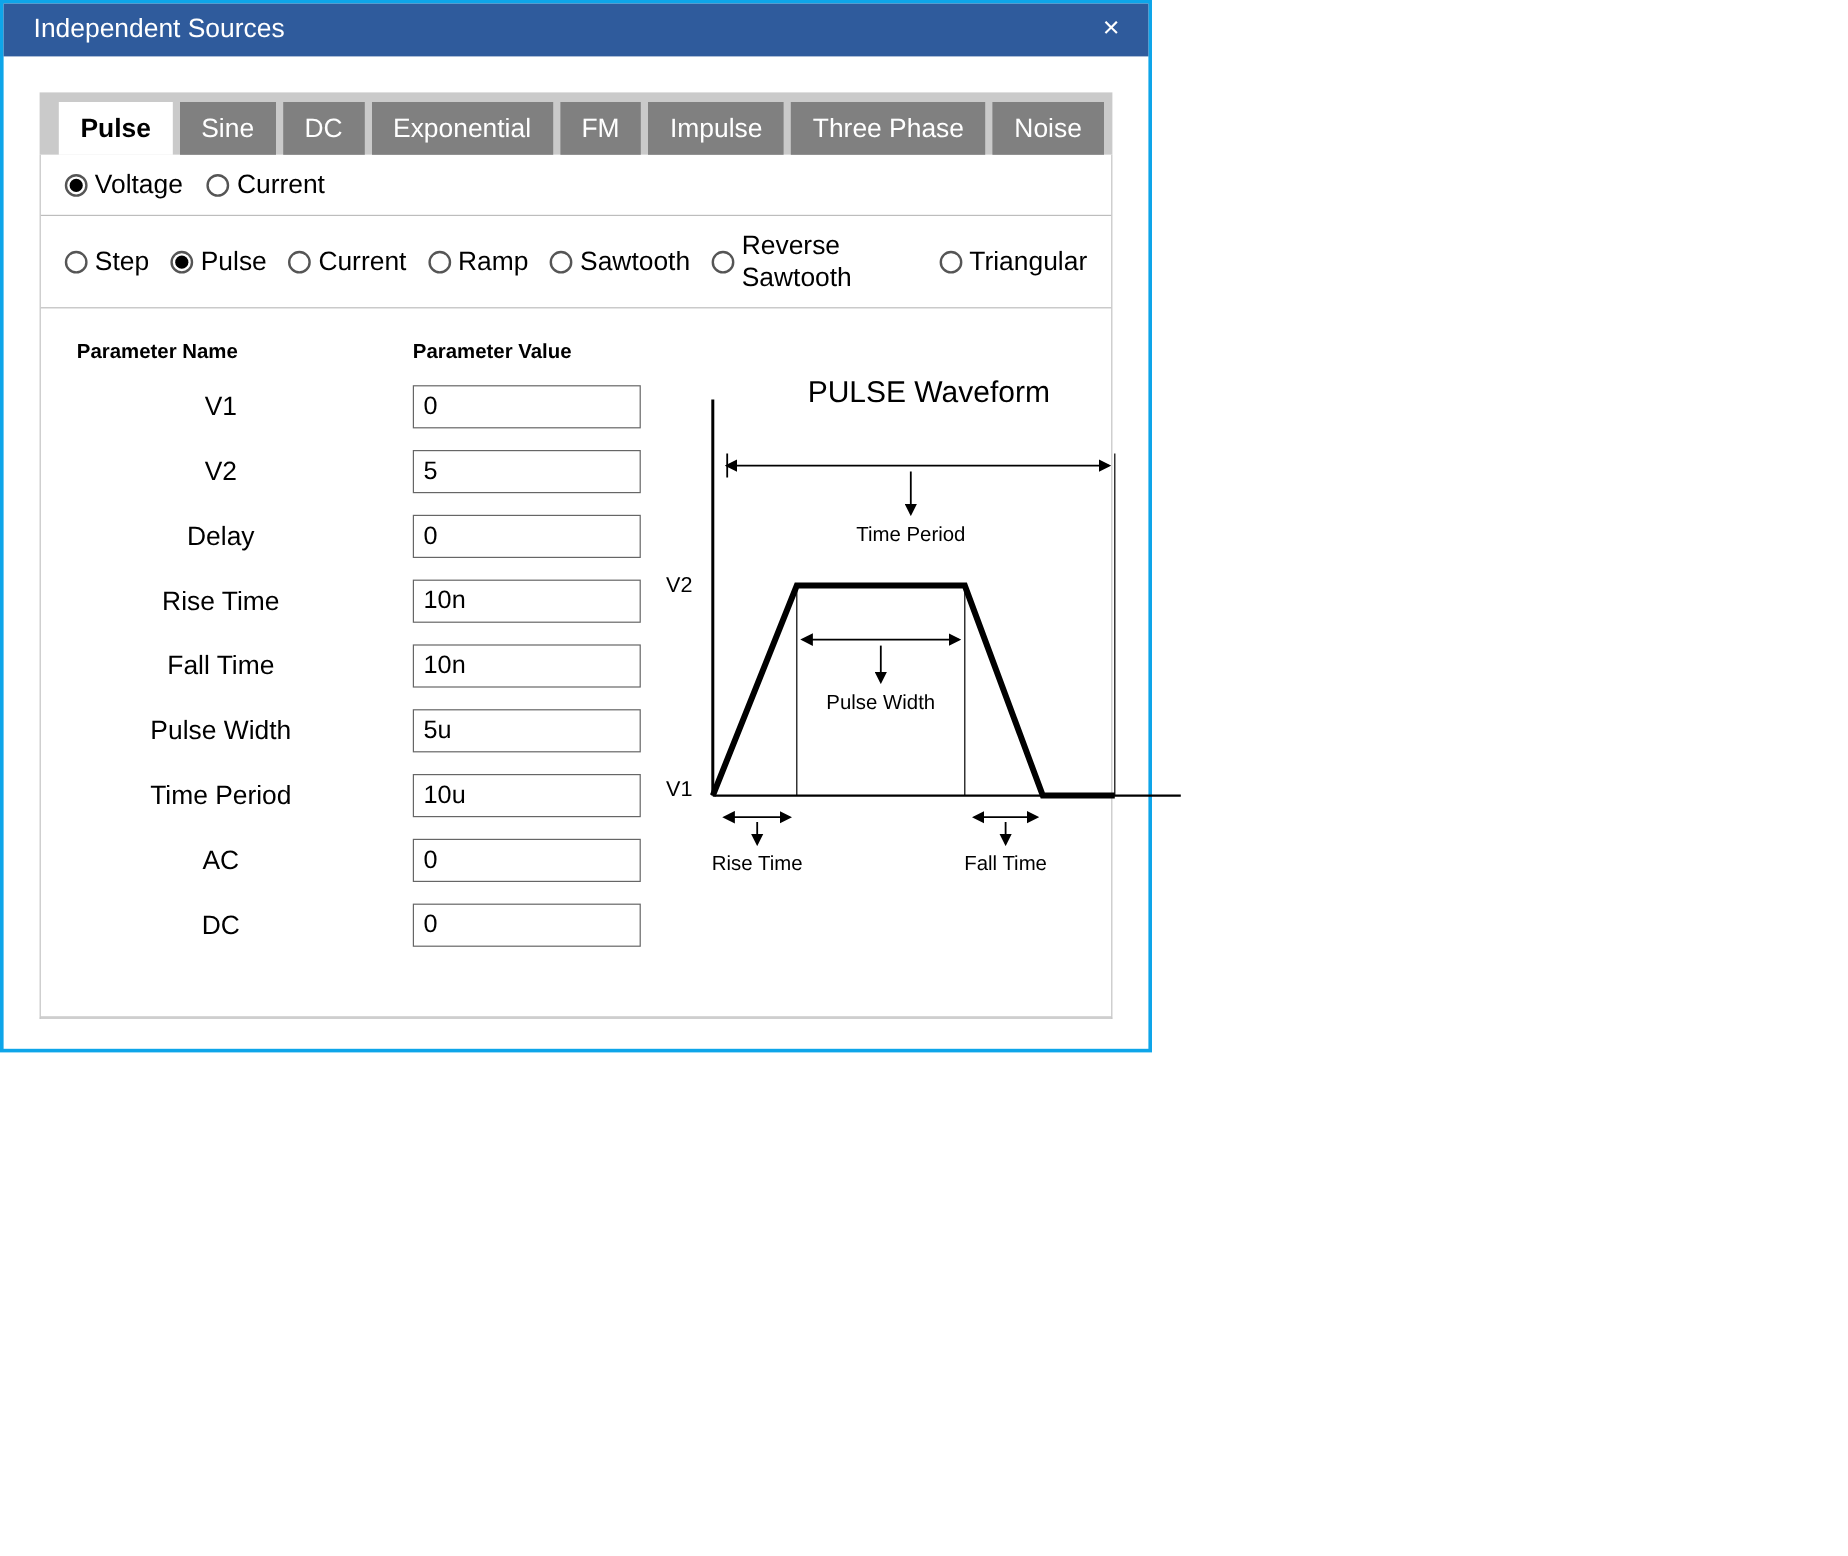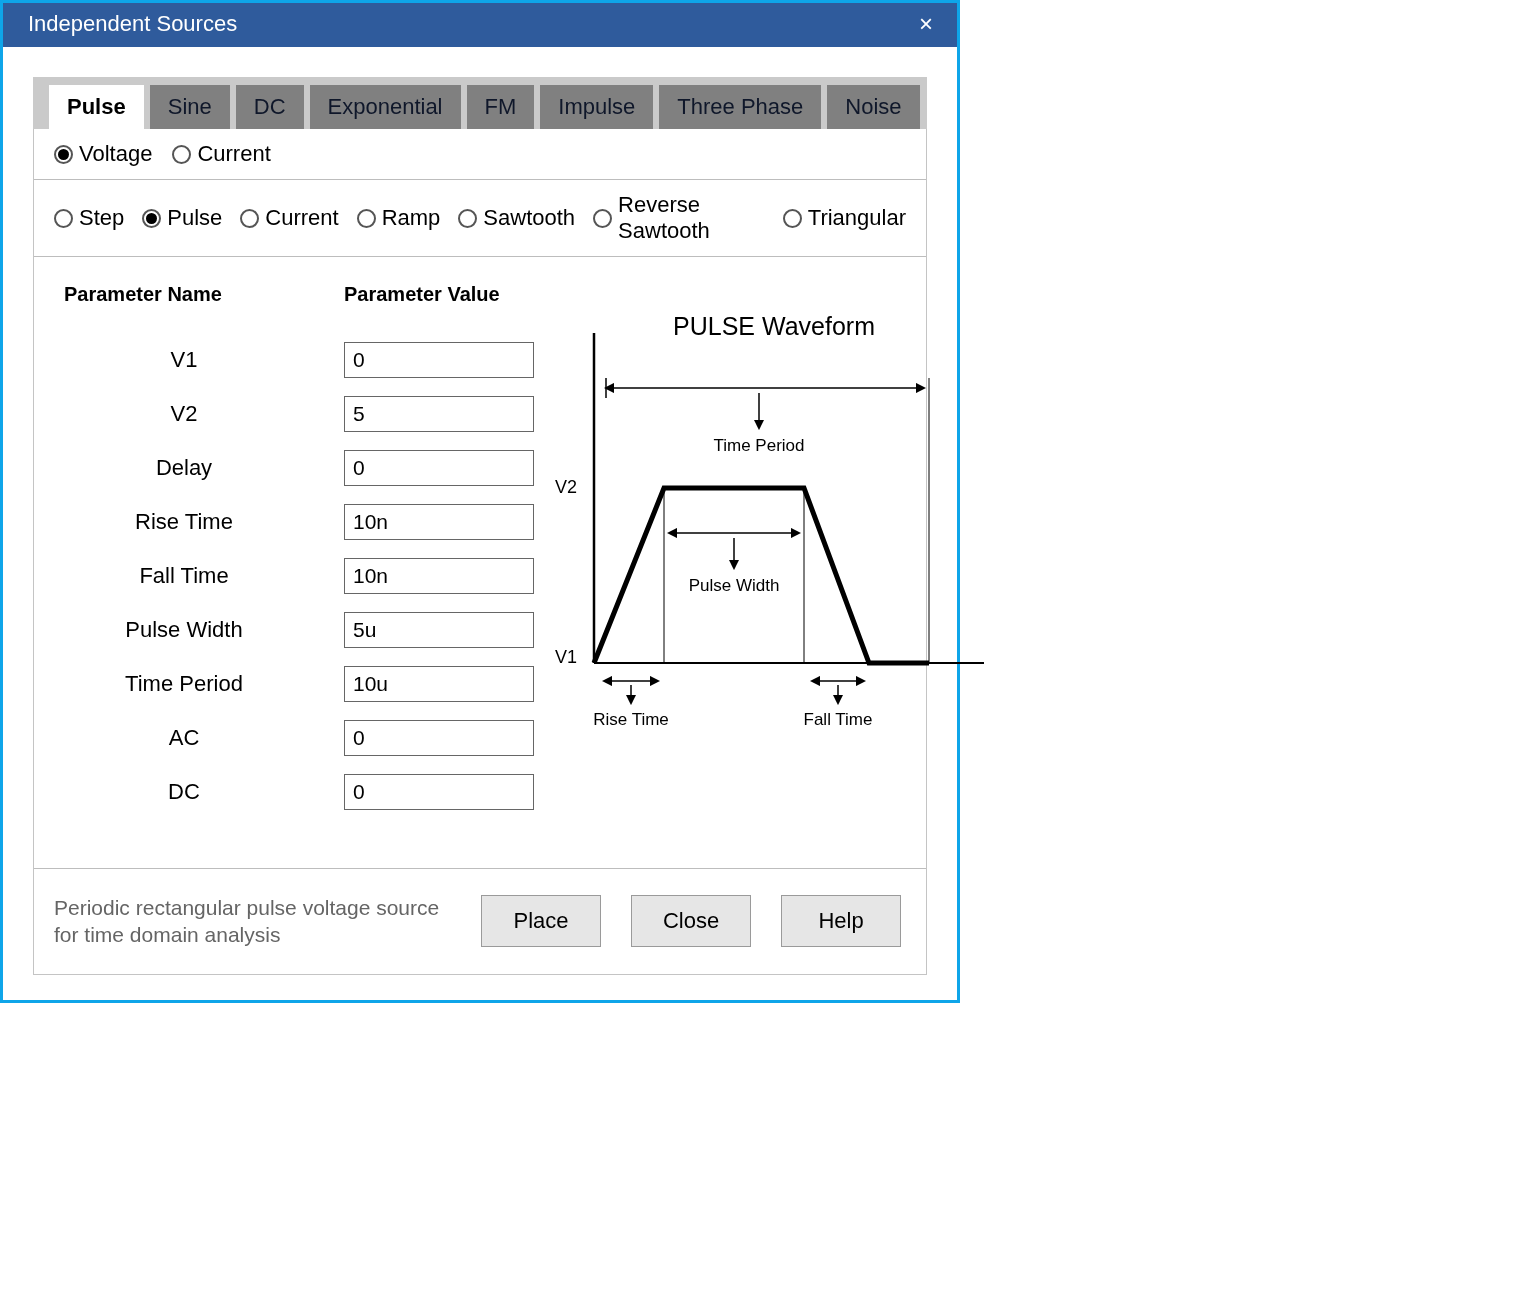--- a/index.html
+++ b/index.html
@@ -35,21 +35,21 @@
   
   .tabstrip {
     background: #cacaca;
     display: flex;
     align-items: stretch;
     padding: 8px 0 0 16px;
     gap: 6px;
   }
   .tab {
     background: #808080;
-    color: #0f172a;
+    color: #ffffff;
     padding: 9px 18px;
     font-size: 22px;
     cursor: pointer;
     border: none;
     font-family: inherit;
   }
   .tab.active {
     background: #fff;
     color: #000;
     font-weight: 700;
@@ -96,22 +96,22 @@
 
   .param-area {
     display: flex;
     padding: 26px 0px 40px 30px;
     border-bottom: 1px solid #bdbdbd;
   }
   .param-left { width: 550px; }
   .param-head {
     display: flex;
     font-weight: 700;
-    font-size: 20px;
-    margin-bottom: 36px;
+    font-size: 17px;
+    margin-bottom: 18px;
   }
   .param-head .c1 { width: 280px; }
   .param-head .c2 { flex: 1; }
   .param-row {
     display: flex;
     align-items: center;
     margin-bottom: 18px;
   }
   .param-row .pname {
     width: 280px;
@@ -310,22 +310,16 @@
             <text x="97" y="432" font-size="17" text-anchor="middle">Rise Time</text>
 
             <line x1="278" y1="388" x2="330" y2="388" stroke="#000" stroke-width="1.5" marker-start="url(#arr)" marker-end="url(#arr)"></line>
             <line x1="304" y1="392" x2="304" y2="410" stroke="#000" stroke-width="1.5" marker-end="url(#arr)"></line>
             <text x="304" y="432" font-size="17" text-anchor="middle">Fall Time</text>
           </svg>
         </div>
 
       </div>
 
-      <div class="footer-row">
-        <div class="footer-desc">Periodic rectangular pulse voltage source for time domain analysis</div>
-        <button class="footer-btn">Place</button>
-        <button class="footer-btn">Close</button>
-        <button class="footer-btn">Help</button>
-      </div>
 
     </div>
   </div>
 </div>
 
 </body></html>

